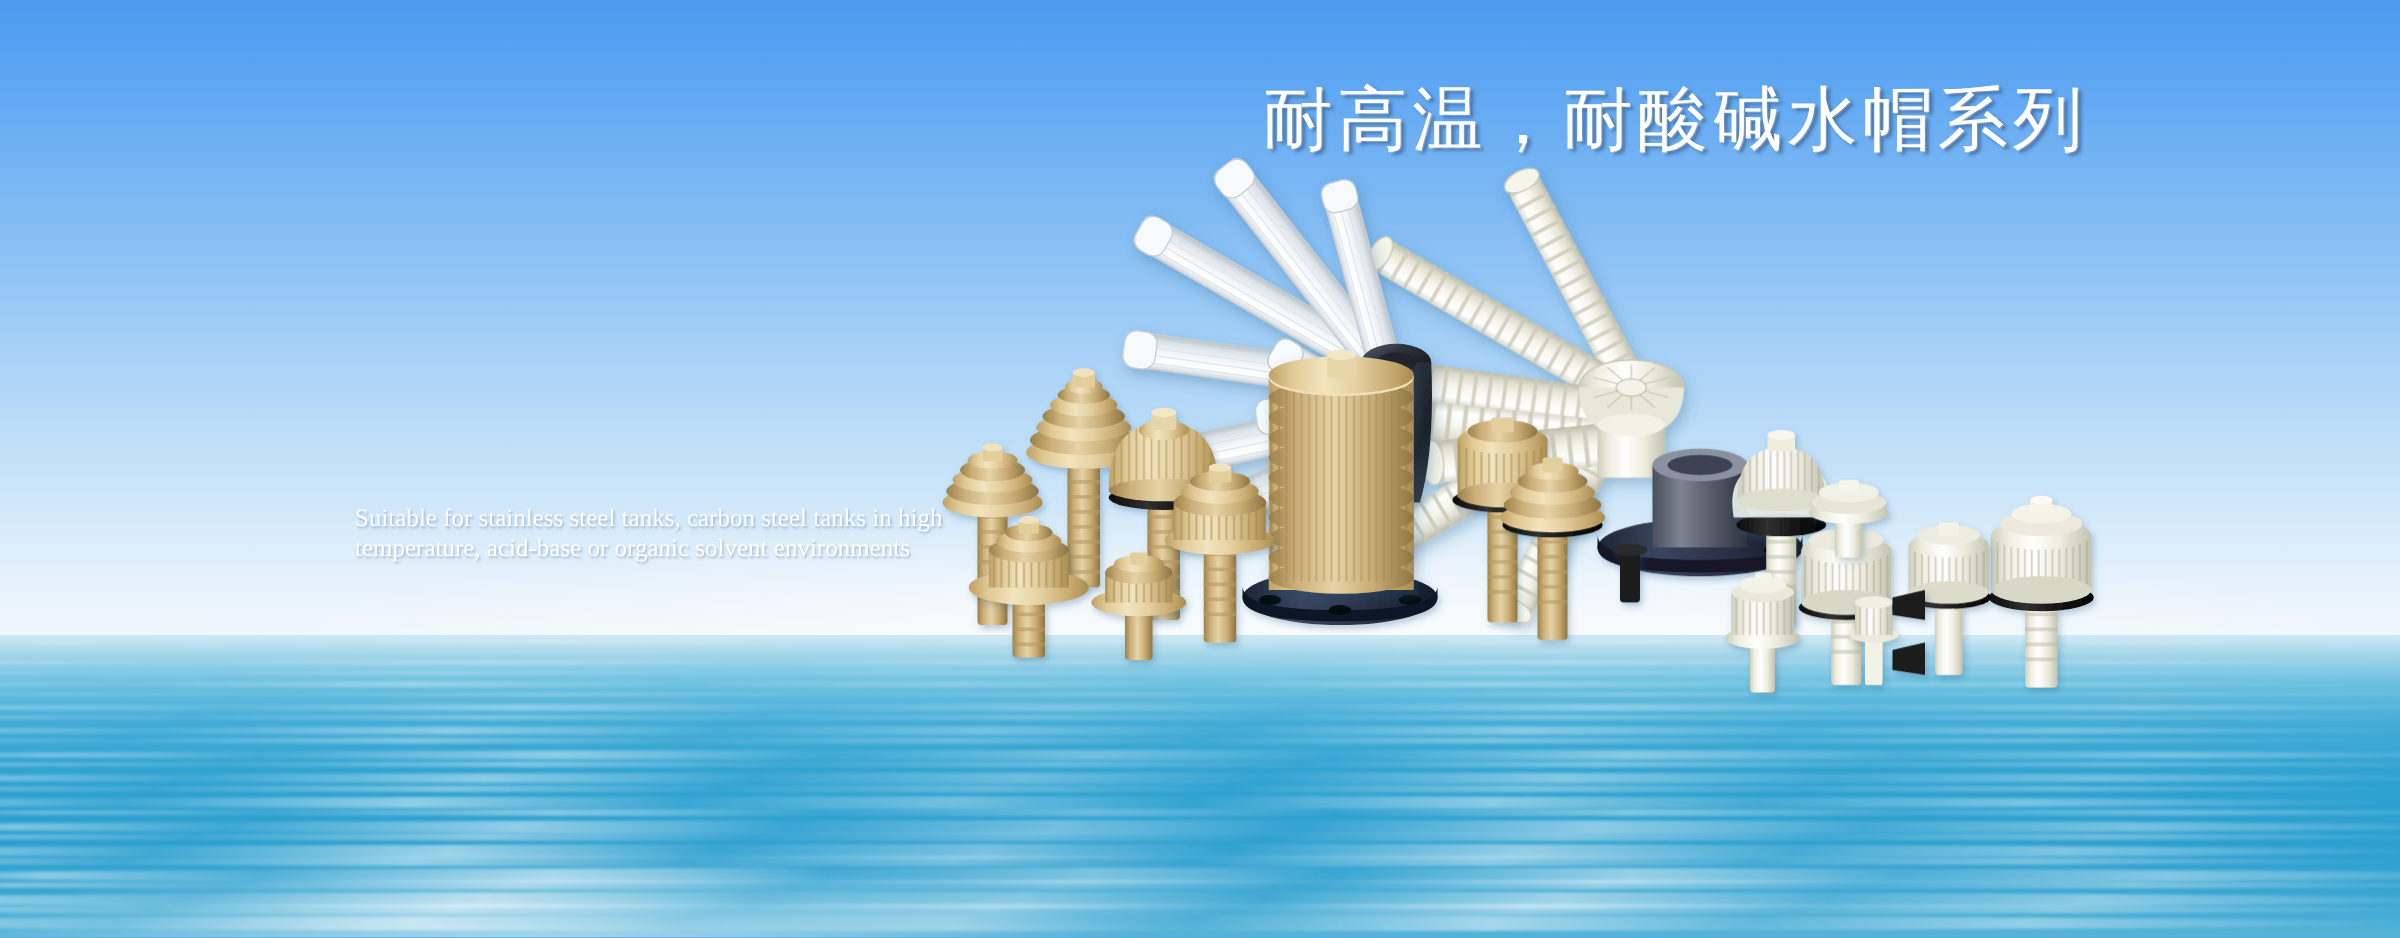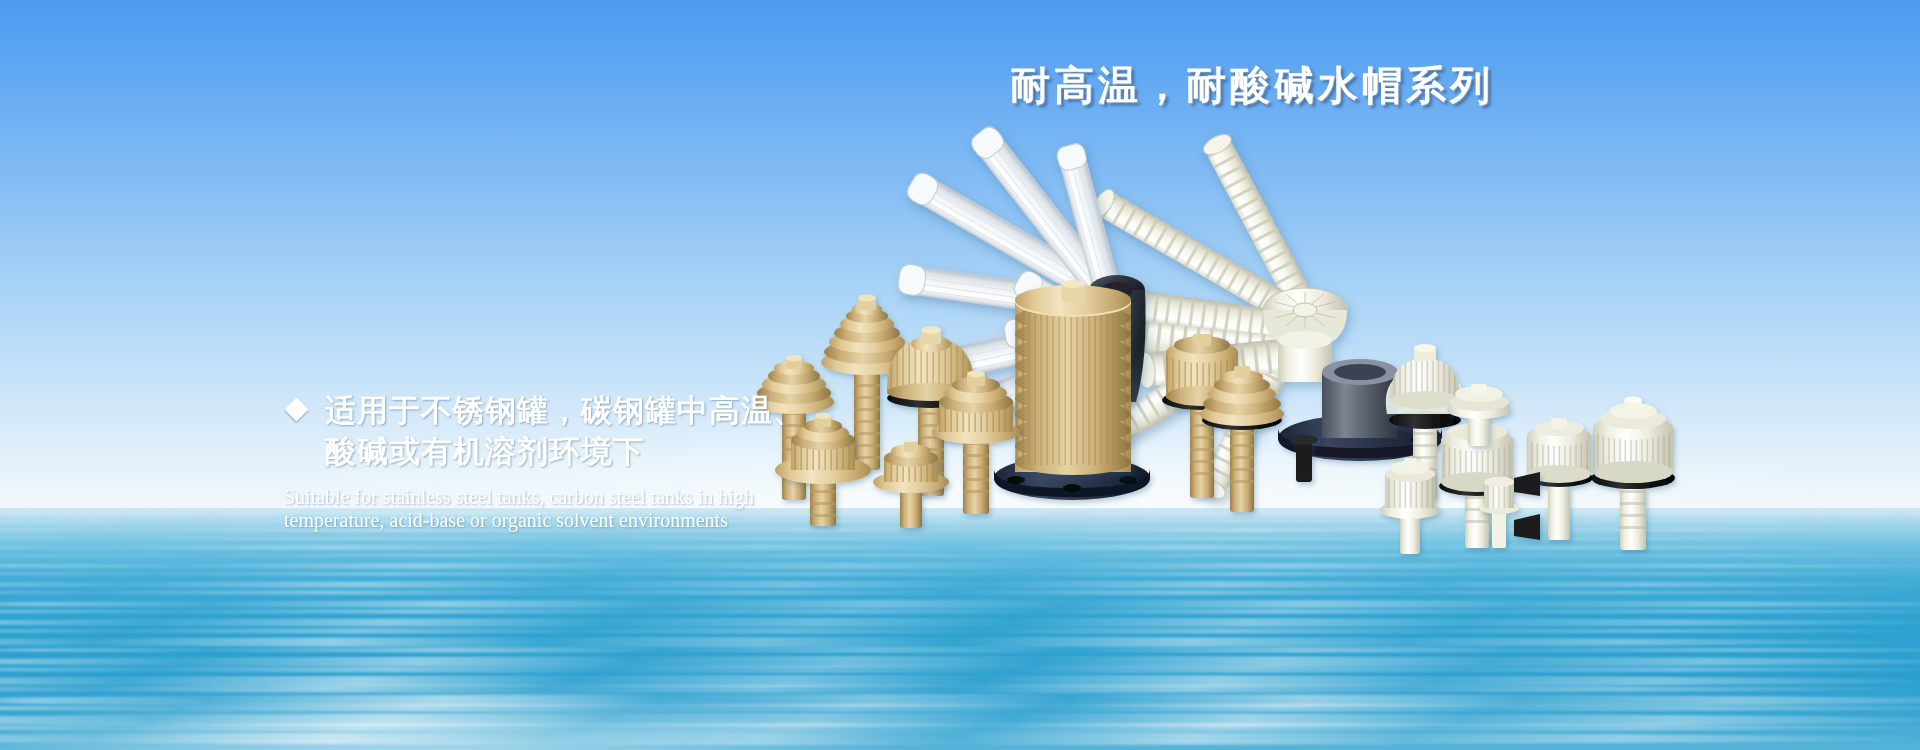--- a/index.html
+++ b/index.html
@@ -60,21 +60,21 @@
   }
   .sun-glint{
     position:absolute; left:0; bottom:0; width:1920px; height:150px;
     background:radial-gradient(ellipse 700px 120px at 22% 110%, rgba(255,255,255,.55) 0%, rgba(255,255,255,0) 70%);
   }
 
   
   .headline{
     position:absolute; left:1010px; top:58px;
     font-family:"DejaVu Sans","Liberation Sans",sans-serif;
-    font-size:40px; font-weight:700; color:#ffffff;
+    font-size:56px; font-weight:400; color:#ffffff;
     letter-spacing:4px; white-space:nowrap;
     text-shadow: 3px 3px 3px rgba(40,70,110,.55), 1px 1px 0 rgba(255,255,255,.5);
   }
 
   .bullet-block{ position:absolute; }
   .b1{ left:288px; top:205px; }
   .b2{ left:288px; top:390px; }
 
   .bullet-row{ display:flex; align-items:flex-start; }
   .diamond{
@@ -819,22 +819,17 @@
     <g filter="url(#tinyShadow)">
       <rect x="1296" y="440" width="16" height="42" rx="3" fill="#1c1c1c"></rect>
       <ellipse cx="1304" cy="440" rx="14" ry="5" fill="#2a2a2a"></ellipse>
     </g>
   </svg>
 
   <div class="headline">耐高温，耐酸碱水帽系列</div>
 
 
   <div class="bullet-block b2">
-    <div class="bullet-row">
-      <div class="diamond"></div>
-      <div class="cn">适用于不锈钢罐，碳钢罐中高温、
-酸碱或有机溶剂环境下</div>
-    </div>
     <div class="en">Suitable for stainless steel tanks, carbon steel tanks in high
 temperature, acid-base or organic solvent environments</div>
   </div>
 
 </div>
 
 </body></html>

